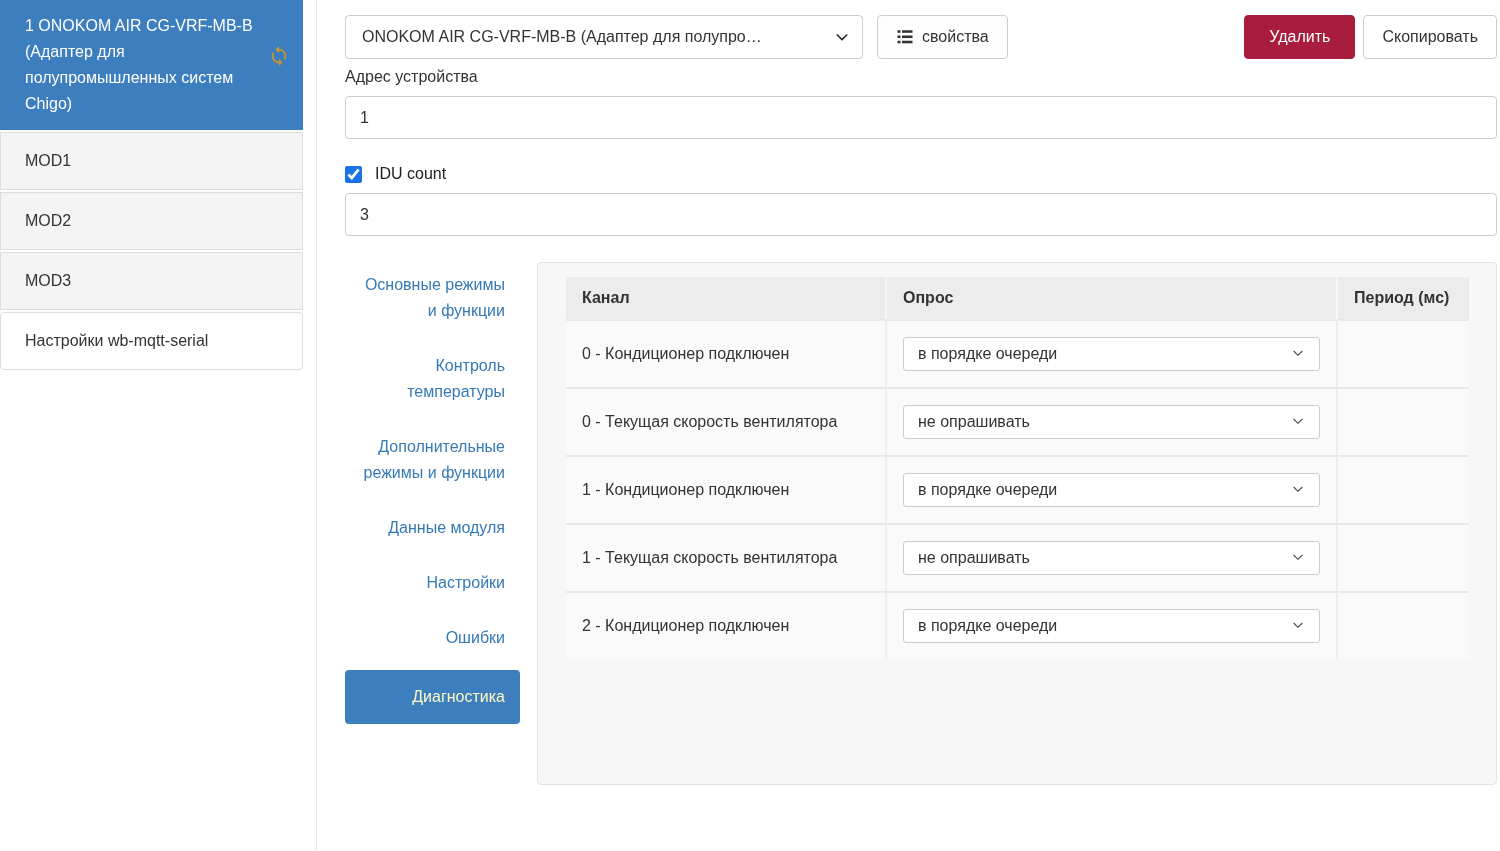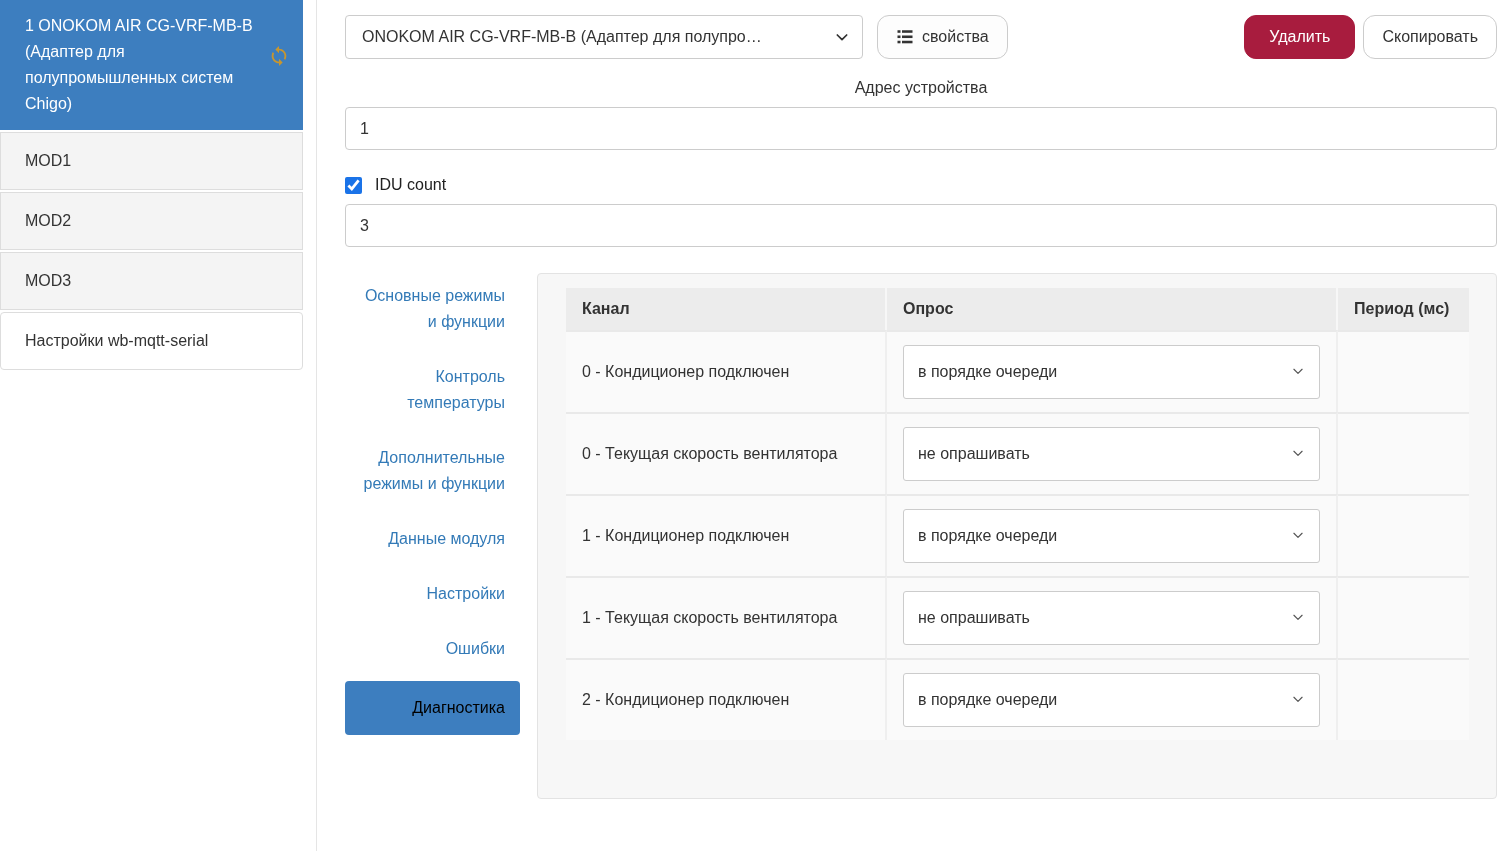--- a/index.html
+++ b/index.html
@@ -19,52 +19,52 @@
   .vdivider { position:absolute; left:316px; top:0; width:1px; height:851px; background:#e5e5e5; }
 
   
   .main { position:absolute; left:345px; top:15px; width:1152px; }
   .toolbar { display:flex; align-items:center; }
   .select-like { position:relative; width:518px; height:44px; background:#fff;
     border:1px solid #ccc; border-radius:4px; padding:0 40px 0 16px; display:flex;
     align-items:center; cursor:pointer; }
   .select-like .val { white-space:nowrap; overflow:hidden; }
   .chev { position:absolute; right:12px; top:50%; transform:translateY(-50%); width:16px; height:16px; }
-  .btn { height:44px; border:1px solid #ccc; border-radius:12px; background:#fff;
+  .btn { height:44px; border:1px solid #ccc; border-radius:4px; background:#fff;
     font-family:inherit; font-size:16px; color:#333; padding:0 18px; cursor:pointer;
     display:inline-flex; align-items:center; gap:8px; }
   .btn-props { margin-left:14px; background:#fdfdfd; }
   .btn-danger { margin-left:auto; background:#a81c3e; border-color:#a81c3e; color:#fff; padding:0 24px; }
   .btn-copy { margin-left:8px; }
 
-  .field-label { margin-top:20px; margin-bottom:10px; font-size:16px; color:#333;text-align:center; }
+  .field-label { margin-top:9px; margin-bottom:10px; font-size:16px; color:#333; }
   .text-input { width:100%; height:43px; border:1px solid #ccc; border-radius:4px;
     padding:0 14px; font-size:16px; font-family:inherit; color:#333; background:#fff; }
   .check-row { margin-top:26px; margin-bottom:10px; display:flex; align-items:center; gap:13px; }
   .check-row input { width:17px; height:17px; accent-color:#1a73e8; cursor:pointer; }
   .check-row label { font-size:16px; color:#212121; cursor:pointer; }
 
   
   .content-row { display:flex; margin-top:26px; align-items:flex-start; }
   .tab-col { width:175px; flex:0 0 175px; }
   .tab-link { display:block; padding:10px 15px; margin-bottom:9px; color:#337ab7;
     font-size:16px; line-height:26px; border-radius:4px; cursor:pointer;text-align:right; }
-  .tab-link.active { background:#3d7ebf; color:#000000; padding:14px 15px; margin-bottom:0; }
+  .tab-link.active { background:#3d7ebf; color:#fef9c3; padding:14px 15px; margin-bottom:0; }
   .panel { flex:1; margin-left:17px; background:#f7f7f7; border:1px solid #e3e3e3;
     border-radius:4px; padding:14px 14px 58px 28px; min-height:523px; }
 
   table.poll { table-layout:fixed; width:903px; border-collapse:separate; border-spacing:0; }
   table.poll col.c1 { width:321px; } table.poll col.c2 { width:451px; } table.poll col.c3 { width:131px; }
   table.poll th { background:#ececec; text-align:left; font-weight:bold; font-size:16px;
     color:#333; padding:12px 16px; border-right:2px solid #f7f7f7; }
   table.poll th:last-child { border-right:none; }
   table.poll td { background:#fafafa; padding:13px 16px; border-top:2px solid #e9e9e9;
     border-right:2px solid #efefef; font-size:16px; color:#333; height:68px; vertical-align:middle; }
   table.poll td:last-child { border-right:none; }
-  .cell-select { position:relative; width:100%; height:54px; background:#fff;
+  .cell-select { position:relative; width:100%; height:34px; background:#fff;
     border:1px solid #ccc; border-radius:3px; padding:0 34px 0 14px; display:flex;
     align-items:center; cursor:pointer; color:#333; }
   .icon-svg { display:block; }
 </style>
 </head>
 <body>
 
 <div class="page">
 
   <div class="sidebar">

